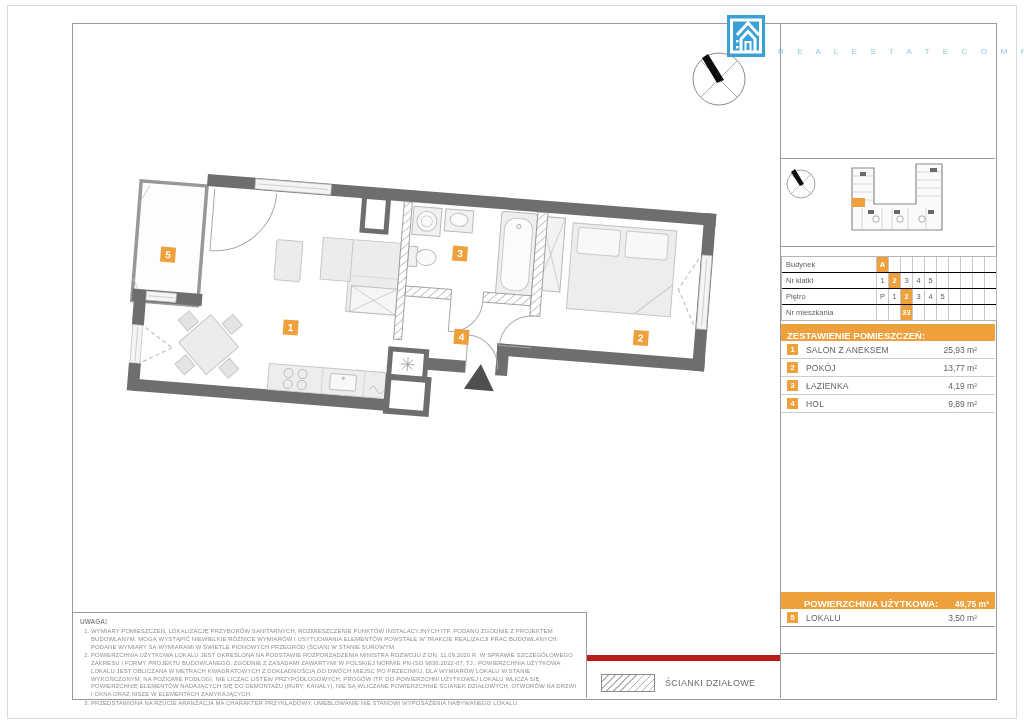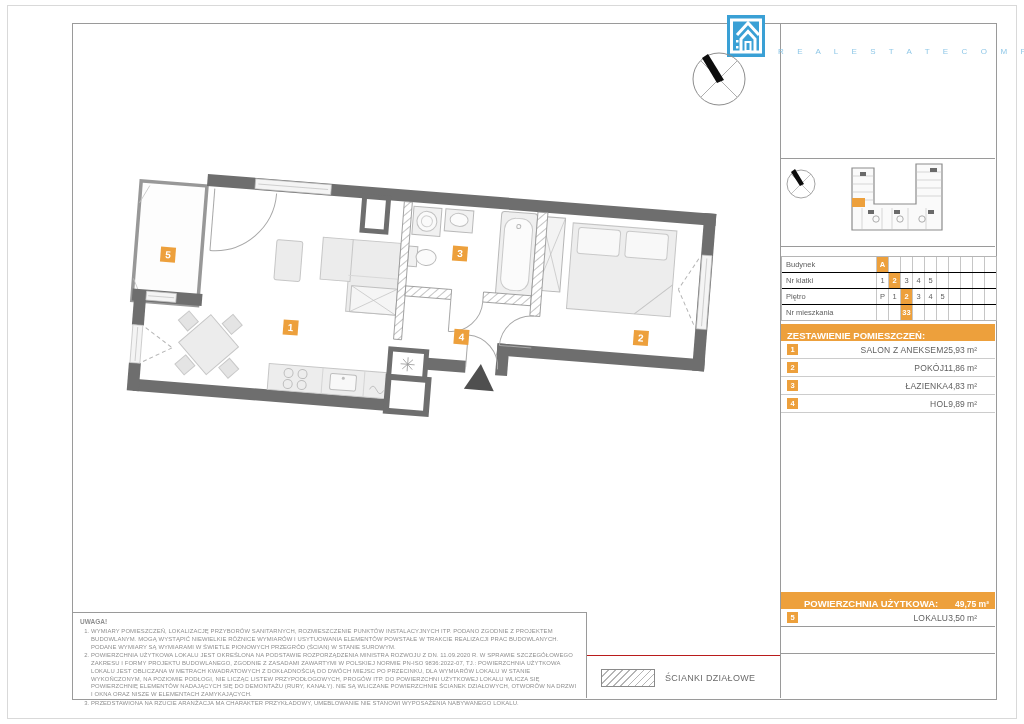--- a/index.html
+++ b/index.html
@@ -27,41 +27,41 @@
   .cell{border-left:1px solid #c6c6c6;text-align:center;padding-top:3px;}
   .hl{background:#EDA03C;color:#ffffff;font-weight:bold;}
 
   .orange-header{position:absolute;left:781px;width:214px;height:17px;background:#EDA03C;
         color:#fff;font-weight:bold;font-size:9.5px;display:flex;align-items:flex-end;
         justify-content:space-between;padding:0 6px;box-sizing:border-box;}
   .room-row{position:absolute;left:781px;width:214px;height:18px;border-bottom:1px solid #cccccc;
         display:flex;align-items:center;font-size:8.5px;color:#5f5f5f;box-sizing:border-box;}
   .num-sq{width:11px;height:11px;background:#EDA03C;color:#fff;font-size:7.5px;font-weight:bold;
         display:flex;align-items:center;justify-content:center;margin:0 8px 0 6px;flex:0 0 auto;}
-  .room-name{flex:1;letter-spacing:.2px;text-align:right;}
+  .room-name{flex:1;letter-spacing:.2px;}
   .room-area{padding-right:18px;}
 
   
   .notes-box{position:absolute;left:72px;top:612px;width:515px;height:86px;
         border-top:1px solid #9a9a9a;border-right:1px solid #9a9a9a;box-sizing:border-box;
         padding:5px 8px 0 8px;color:#8f8f8f;}
   .notes-title{font-size:6.5px;font-weight:bold;margin:0 0 3px 0;}
   .notes-box ol{margin:0;padding-left:11px;font-size:5.9px;line-height:1.32;letter-spacing:.1px;}
   .notes-box li{margin-bottom:1px;}
   .scale-box{position:absolute;left:587px;top:612px;width:193px;height:43px;
         border-top:1px solid #9a9a9a;box-sizing:border-box;}
   .scale-label{position:absolute;left:13px;top:17px;font-size:9px;color:#6b6b6b;}
   .scale-ticks{position:absolute;left:48px;top:7px;width:125px;font-size:7px;color:#8a8a8a;}
   .tick0{position:absolute;left:0;}
   .tick1{position:absolute;left:55px;}
   .tick2{position:absolute;left:108px;}
   .scale-bar{position:absolute;left:48px;top:18px;width:120px;height:7px;border:1px solid #777;}
   .scale-bar .half{position:absolute;left:0;top:0;width:60px;height:7px;background:#767676;}
   .legend-box{position:absolute;left:587px;top:655px;width:193px;height:43px;
-        border-top:1px solid #b91c1c;box-sizing:border-box;}
+        border-top:6px solid #b91c1c;box-sizing:border-box;}
   .legend-swatch{position:absolute;left:14px;top:13px;width:52px;height:16px;
         border:1px solid #8a8a8a;
         background:repeating-linear-gradient(135deg,#ffffff 0 4px,#b5b5b5 4px 5px);}
   .legend-label{position:absolute;left:78px;top:17px;font-size:9px;color:#6b6b6b;letter-spacing:.3px;}
 
   svg text{font-family:"Liberation Sans",sans-serif;}
 </style>
 </head>
 <body>
 
@@ -327,26 +327,26 @@
     <span>ZESTAWIENIE POMIESZCZEŃ:</span>
   </div>
   <div class="room-row" style="top:341px;">
     <span class="num-sq">1</span>
     <span class="room-name">SALON Z ANEKSEM</span>
     <span class="room-area">25,93 m²</span>
   </div>
   <div class="room-row" style="top:359px;">
     <span class="num-sq">2</span>
     <span class="room-name">POKÓJ</span>
-    <span class="room-area">11,86 m²</span>
+    <span class="room-area">13,77 m²</span>
   </div>
   <div class="room-row" style="top:377px;">
     <span class="num-sq">3</span>
     <span class="room-name">ŁAZIENKA</span>
-    <span class="room-area">4,83 m²</span>
+    <span class="room-area">4,19 m²</span>
   </div>
   <div class="room-row" style="top:395px;">
     <span class="num-sq">4</span>
     <span class="room-name">HOL</span>
     <span class="room-area">9,89 m²</span>
   </div>
 
   <div class="orange-header" style="top:592px;padding-left:23px;">
     <span>POWIERZCHNIA UŻYTKOWA:</span>
     <span style="font-size:8.5px;margin-top:15px;">49,75 m²</span>

